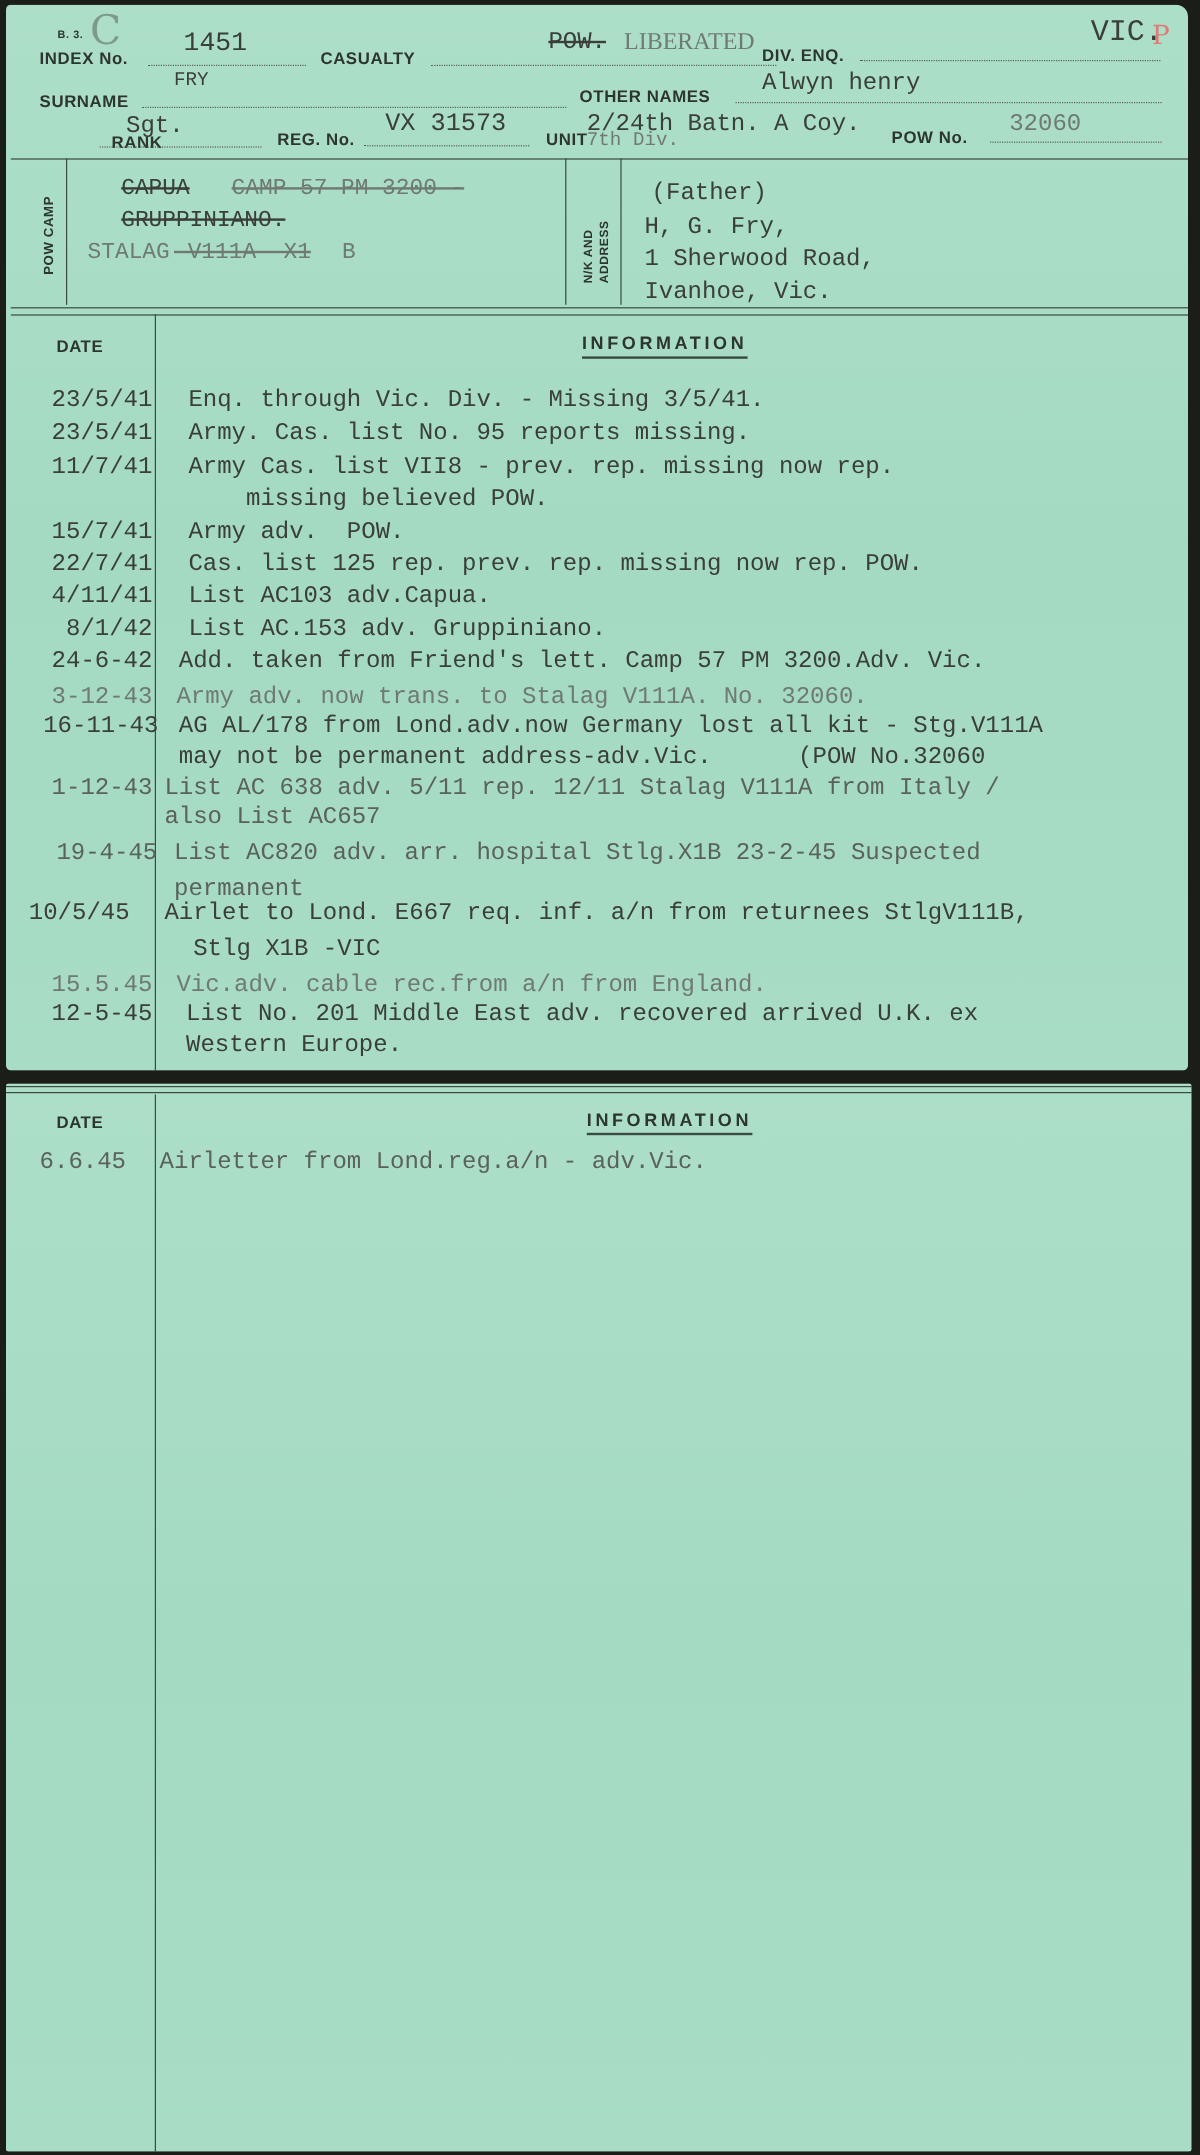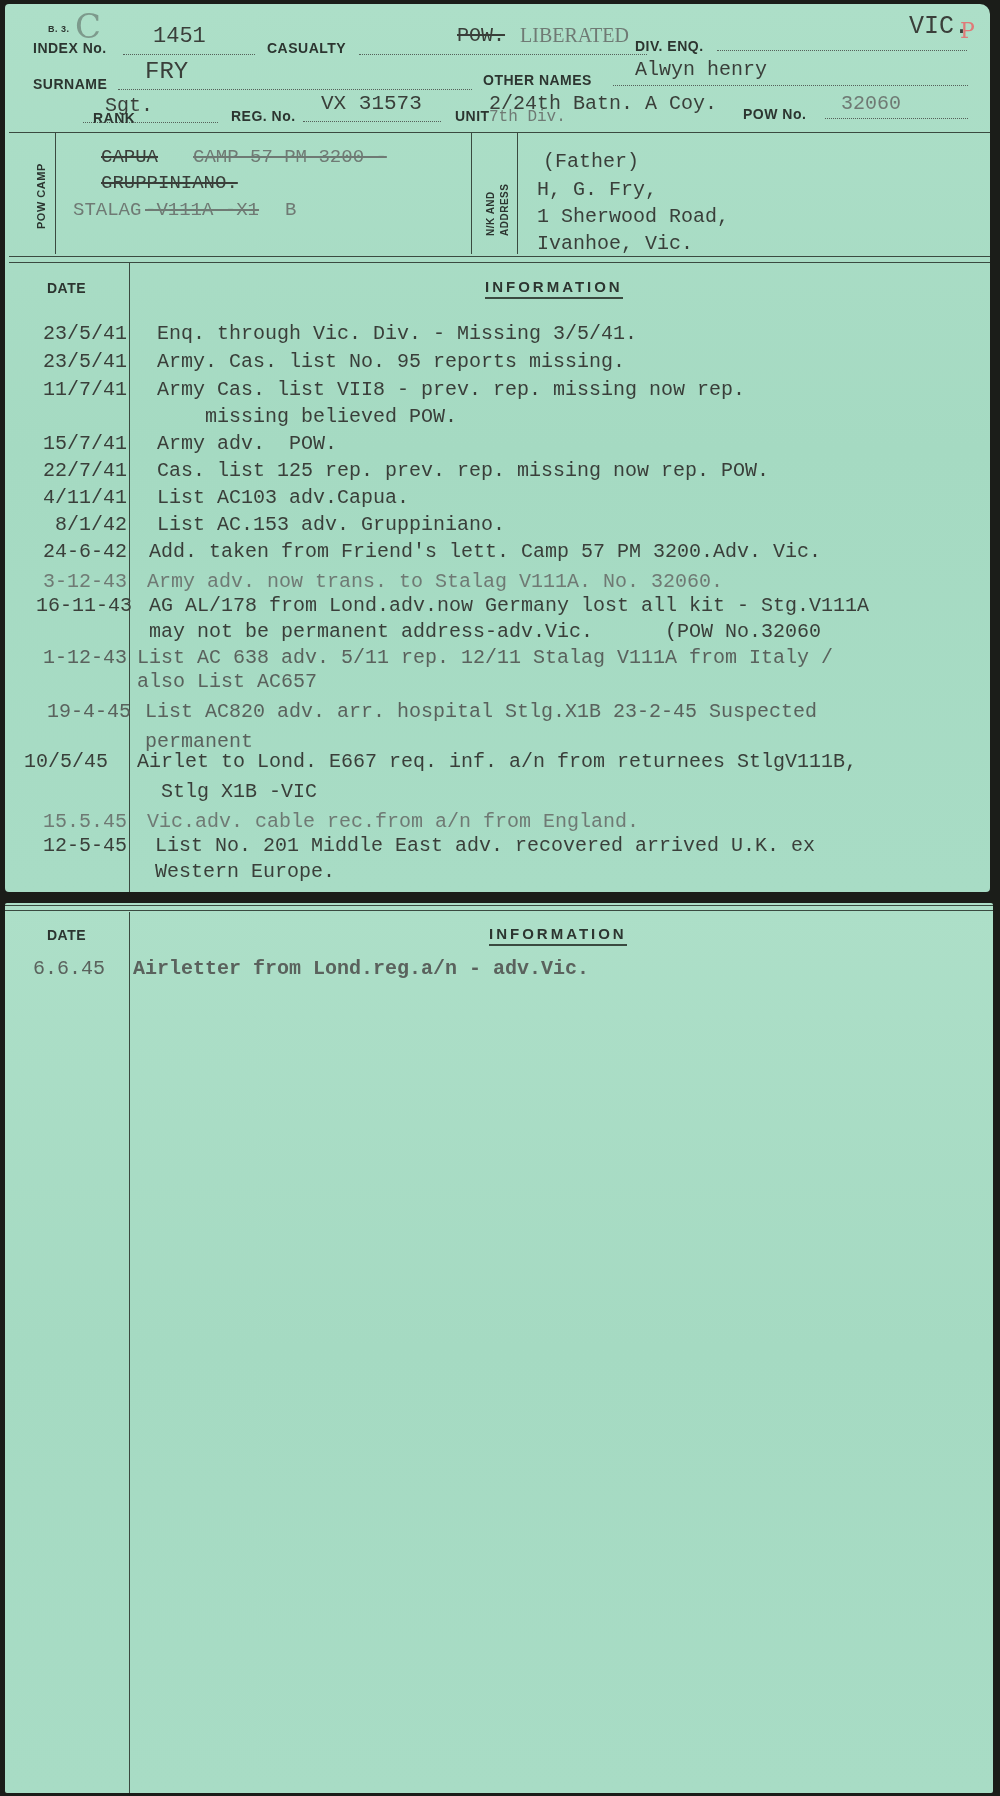--- a/index.html
+++ b/index.html
@@ -49,21 +49,21 @@
   <div class="dotline" style="left:118px;top:50px;width:132px;"></div>
   <span class="typed" style="left:148px;top:20px;font-size:22px;">1451</span>
   <span class="printed lbl" style="left:262px;top:36px;">CASUALTY</span>
   <div class="dotline" style="left:354px;top:50px;width:288px;"></div>
   <span class="typed strike" style="left:452px;top:20px;font-size:20px;">POW.</span>
   <span class="typed faint" style="left:515px;top:20px;font-size:20px;font-family:'Liberation Serif',serif;">LIBERATED</span>
   <span class="printed lbl" style="left:630px;top:34px;">DIV. ENQ.</span>
   <div class="dotline" style="left:712px;top:46px;width:250px;"></div>
   <span class="typed" style="left:904px;top:8px;font-size:25px;">VIC.</span>
 
-  <span class="typed" style="left:140px;top:54px;font-size:24px;">FRY</span>
+  <span class="typed" style="left:140px;top:54px;font-size:16px;">FRY</span>
   <span class="printed lbl" style="left:28px;top:72px;">SURNAME</span>
   <div class="dotline" style="left:113px;top:85px;width:354px;"></div>
   <span class="printed lbl" style="left:478px;top:68px;">OTHER NAMES</span>
   <div class="dotline" style="left:608px;top:81px;width:355px;"></div>
   <span class="typed" style="left:630px;top:54px;font-size:20px;">Alwyn henry</span>
 
   <span class="typed" style="left:100px;top:90px;font-size:20px;">Sgt.</span>
   <span class="printed lbl" style="left:44px;top:106px;margin-left:44px;">RANK</span>
   <div class="dotline" style="left:78px;top:118px;width:135px;"></div>
   <span class="printed lbl" style="left:226px;top:104px;">REG. No.</span>
@@ -130,15 +130,15 @@
 </div>
 
 <div class="card card-back">
   <div class="hline" style="left:0;top:2px;width:988px;border-top-width:1.5px;"></div>
   <div class="hline" style="left:0;top:7px;width:988px;border-top-width:1.5px;"></div>
   <div class="vline" style="left:124px;top:9px;height:881px;"></div>
   <span class="printed" style="left:42px;top:24px;font-size:14px;">DATE</span>
   <span class="printed" style="left:484px;top:22px;font-size:15px;letter-spacing:3px;border-bottom:2px solid #3a4a40;padding-bottom:2px;">INFORMATION</span>
 
   <div class="info-rows" style="top:0;">
-    <div class="row" style="top:54px;color:#5a625d;"><span class="d" style="width:100px;">6.6.45</span><span class="t" style="left:128px;font-weight:bold;">Airletter from Lond.reg.a/n - adv.Vic.</span></div>
+    <div class="row" style="top:54px;color:#5a625d;"><span class="d" style="width:100px;">6.6.45</span><span class="t" style="left:128px;">Airletter from Lond.reg.a/n - adv.Vic.</span></div>
   </div>
 </div>
 
 </body></html>

